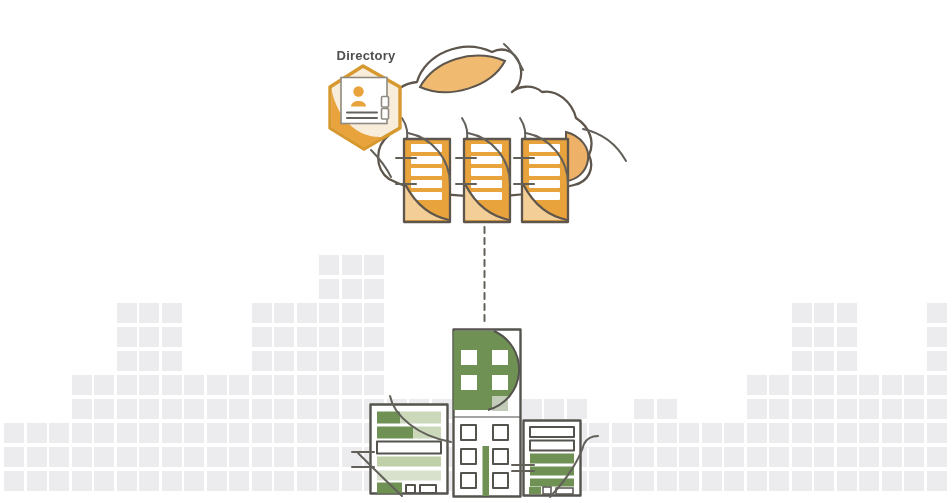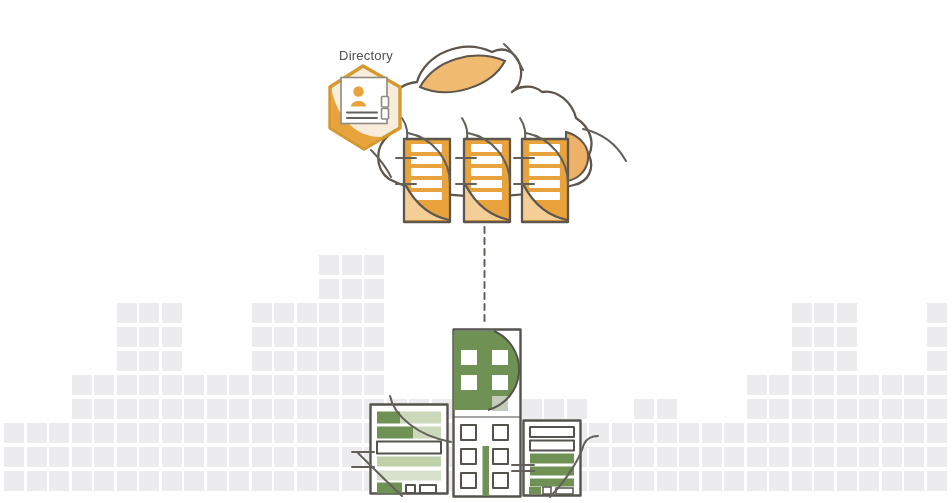--- a/index.html
+++ b/index.html
@@ -1,20 +1,20 @@
 <!DOCTYPE html>
 <html style="--orange: #E8A33C; --orange-curl: #F4CE97; --orange-lens: #F0BA70; --orange-leaf: #EDB167; --orange-stroke: #D7992F; --cream: #F8ECDA; --ink: #5E564C; --sketch: #63605A; --green: #6F9154; --sage: #CBD8BA; --sage-mid: #BFCFA8; --sage-light: #D8E1CB; --sage-gray: #C2CCB8; --bldg-stroke: #55534E; --card-stroke: #8F8A81; --bg-square: #ECECEE; --label: #4F4F4F;"><head>
 <meta charset="utf-8">
 <style>
   html,body{margin:0;padding:0;}
   body{
     width:952px;height:503px;overflow:hidden;background:#ffffff;
     font-family:"Liberation Sans", sans-serif;position:relative;
   }
-  .stage{position:absolute;inset:0;width:952px;height:503px;}
+  .stage{position:absolute;inset:0;width:952px;height:503px;font-weight:bold;}
   .bg-grid{position:absolute;inset:0;z-index:0;}
   .bg-sq{position:absolute;background:var(--bg-square);}
   .art{position:absolute;left:0;top:0;z-index:1;}
   .directory-label{
     position:absolute;left:330px;top:48px;width:72px;z-index:2;
     text-align:center;font-size:13px;letter-spacing:.2px;color:var(--label);
   }
   
   .f-none{fill:none}.f-white{fill:#ffffff}
   .f-orange{fill:var(--orange)}.f-curl{fill:var(--orange-curl)}

